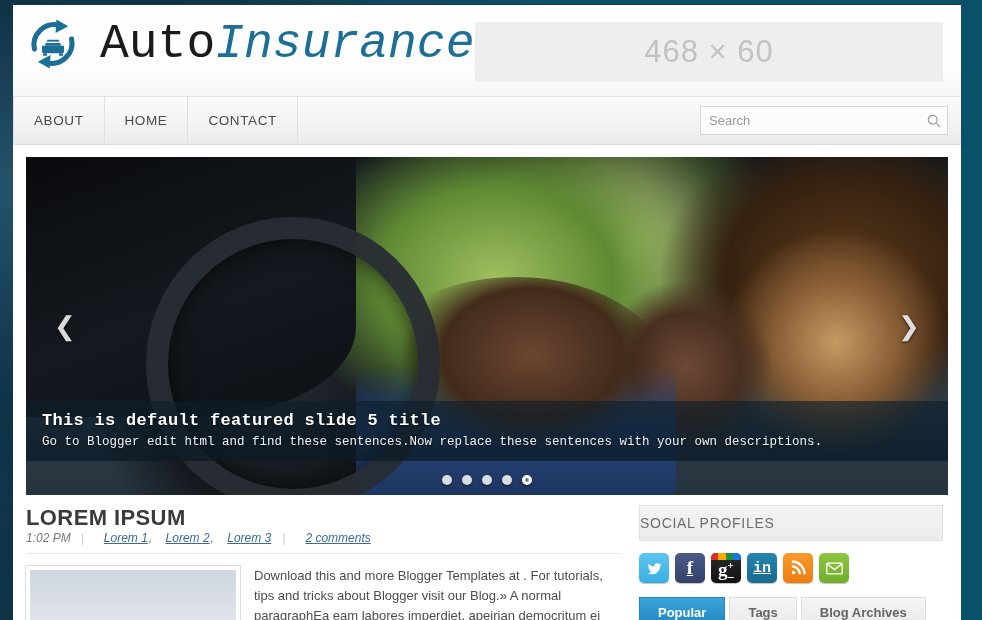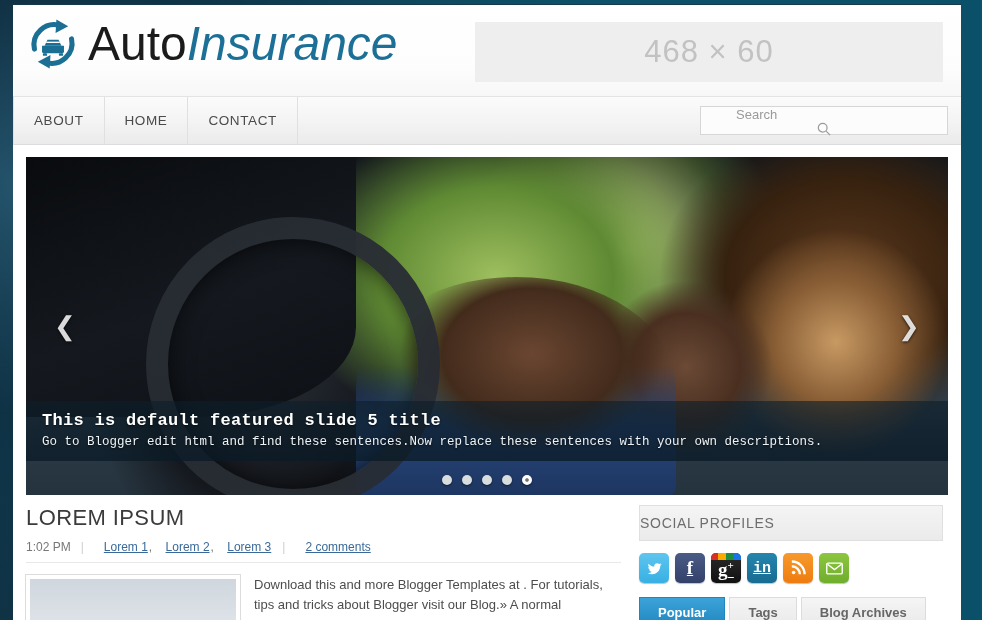--- a/index.html
+++ b/index.html
@@ -41,22 +41,22 @@
 
   #logo-wrap {
     position: absolute;
     left: 13px;
     top: 12px;
     display: flex;
     align-items: center;
   }
   #logo-icon { width: 54px; height: 54px; flex: 0 0 54px; }
   #logo-text {
-    margin-left: 8px;
-    font-family: Liberation Sans, sans-serif;
+    margin-left: 20px;
+    font-family: Liberation Mono, monospace;
     font-size: 48px;
     line-height: 52px;
     white-space: nowrap;
   }
   .logo-auto { color: #1b1b1b; font-weight: normal; }
   .logo-ins  { color: #1c6f96; font-style: italic; }
 
   #ad-banner {
     position: absolute;
     left: 462px;
@@ -98,21 +98,20 @@
   #search-box {
     position: absolute;
     right: 13px;
     top: 9px;
     width: 248px;
     height: 29px;
     background: #fcfcfc;
     border: 1px solid #d6d6d6;
     display: flex;
     align-items: center;
-    flex-direction: column;
   }
   #search-input {
     flex: 1;
     border: none;
     outline: none;
     background: transparent;
     font-size: 13px;
     color: #555;
     padding: 0 8px;
     font-family: "Liberation Sans", sans-serif;
@@ -215,33 +214,34 @@
     display: flex;
     margin: 0 13px;
     padding-top: 10px;
   }
   #content { width: 613px; padding-right: 18px; }
   #sidebar { width: 304px; }
 
   #post-title {
     font-size: 22px;
     color: #3b3b3b;
-    font-weight: normal;
+    font-weight: bold;
     letter-spacing: 0.4px;
-    margin-bottom: 9px;
+    margin-bottom: 0;
   }
   #post-meta {
     font-size: 12px;
     color: #777;
     padding-bottom: 8px;
     border-bottom: 1px solid #e8e8e8;
     display: flex;
     align-items: center;
     flex-wrap: wrap;
     gap: 3px;
+    font-style: italic;
   }
   #post-meta .sep { color: #cfcfcf; margin: 0 7px; }
   #post-meta a { color: #3a6a99; text-decoration: underline; margin-left: 10px; }
   #post-meta .labels a { margin-right: 1px; }
 
   #post-body {
     display: flex;
     margin-top: 12px;
   }
   #post-thumb {

